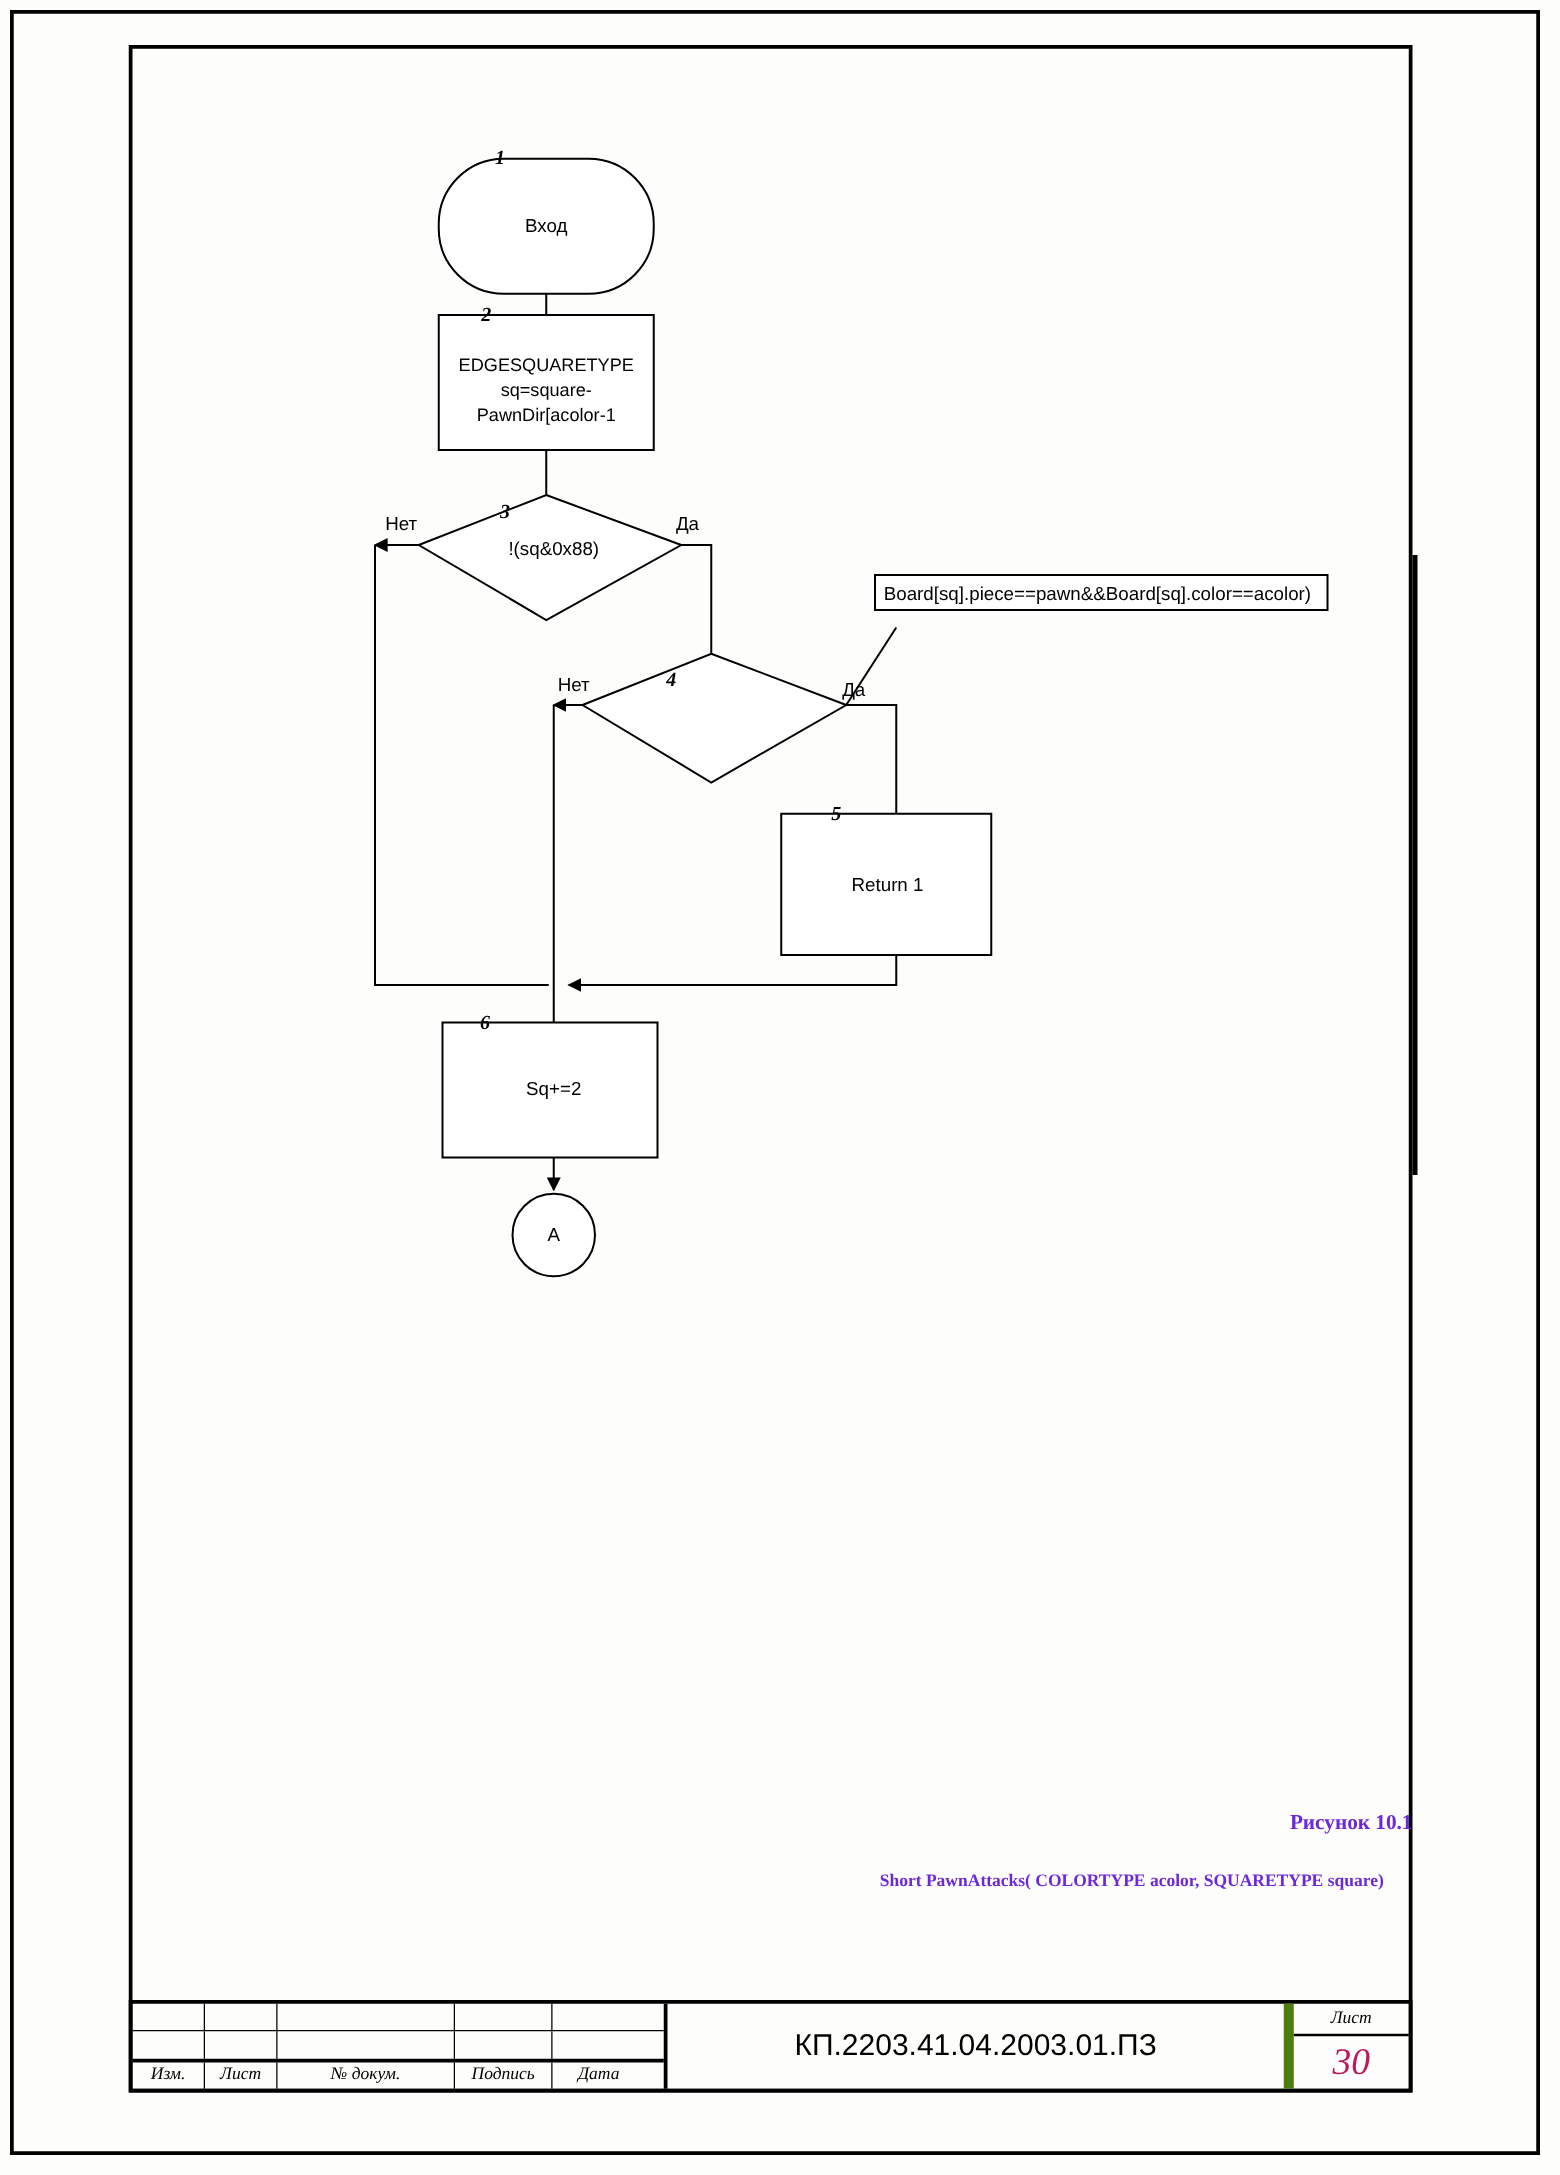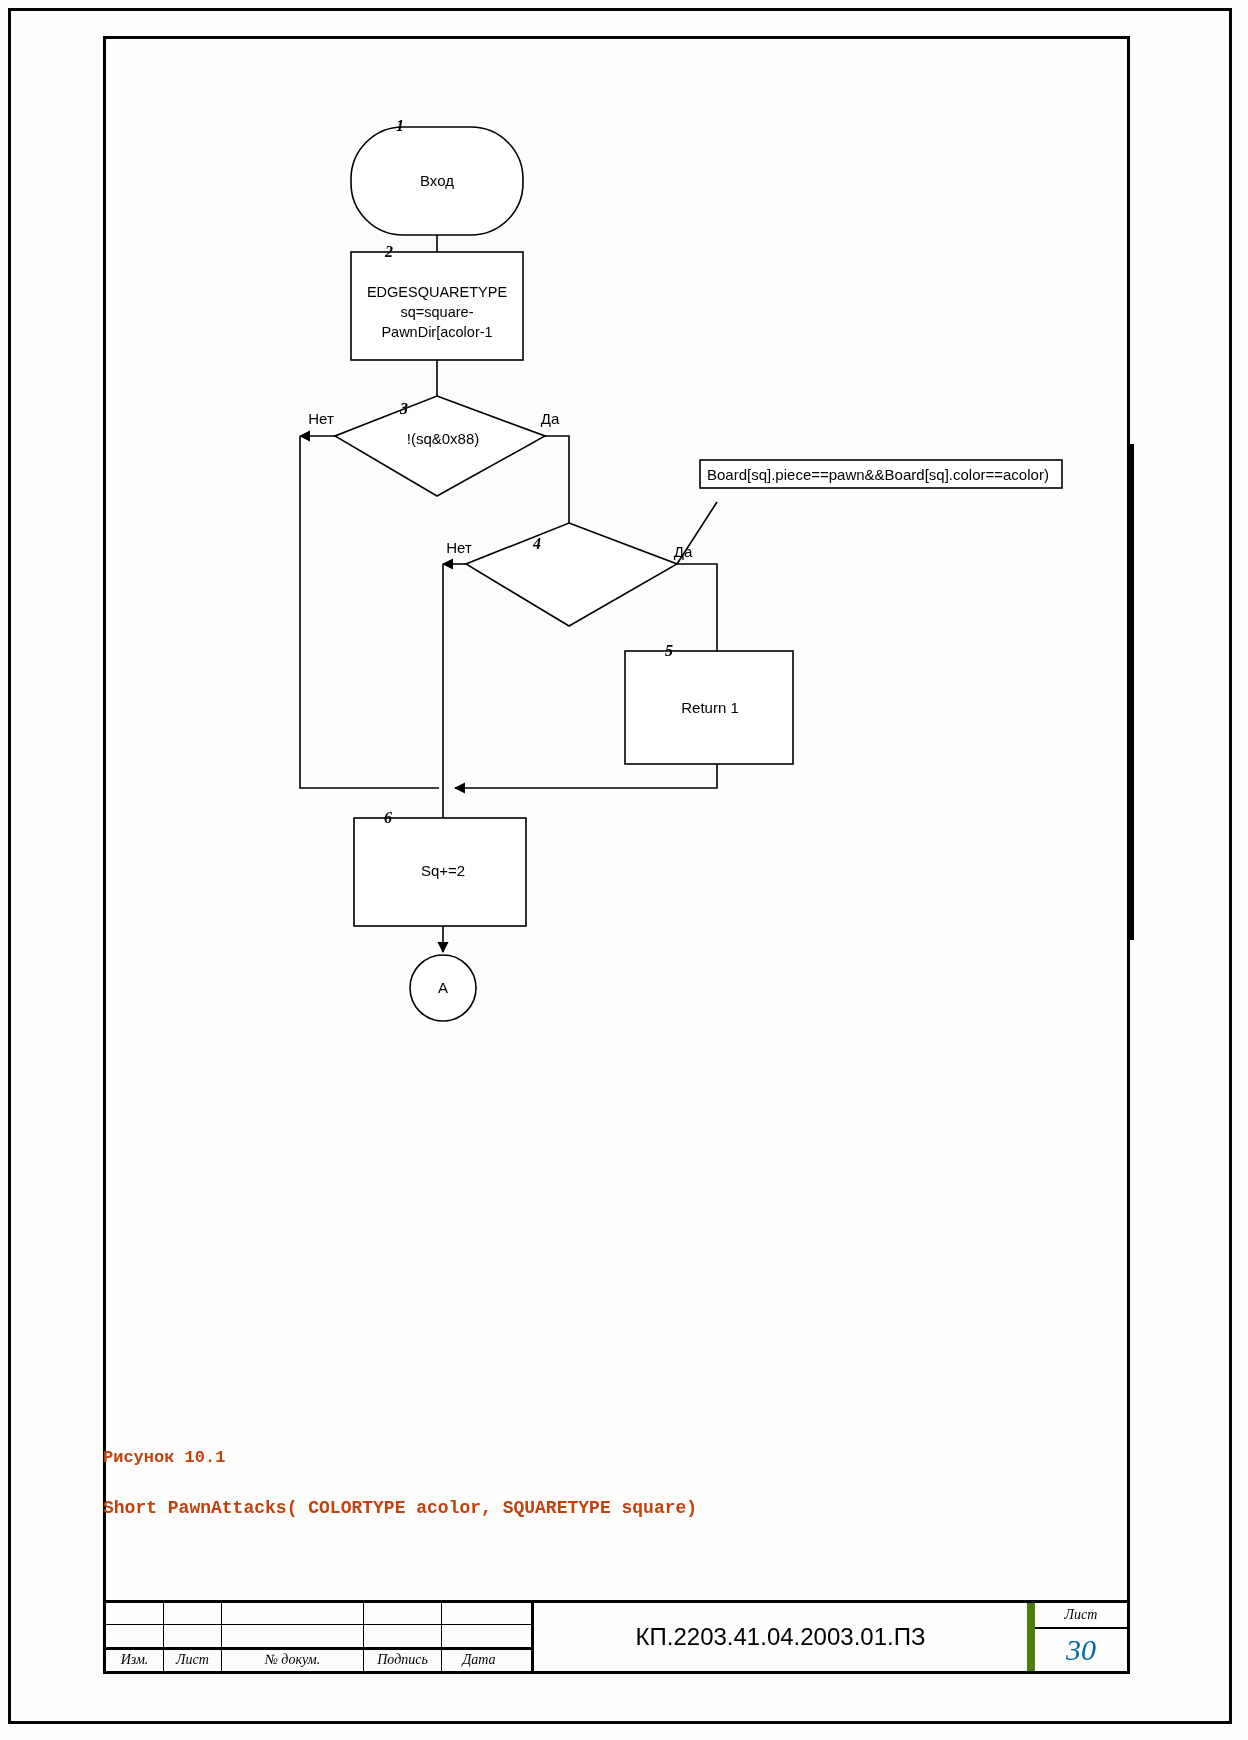--- a/index.html
+++ b/index.html
@@ -79,32 +79,32 @@
     font-size: 15px;
     fill: #000;
     text-anchor: start;
   }
   .ln { stroke: #000; stroke-width: 1.6; fill: none; }
   .shp { stroke: #000; stroke-width: 1.6; fill: #ffffff; }
 
   
   .caption {
     position: absolute;
-    text-align: left;
-    font-family: Liberation Mono, monospace;
+    text-align: right;
+    font-family: Liberation Serif, serif;
     font-weight: bold;
-    color: #c2410c;
+    color: #6d28d9;
   }
   #fig-caption {
     left: 103px; top: 1448px; width: 1027px;
     font-size: 17px;
   }
   #func-caption {
     left: 103px; top: 1498px; width: 1004px;
-    font-size: 18px;
+    font-size: 14px;
   }
 
   
   #stamp {
     position: absolute;
     left: 103px;
     top: 1600px;
     width: 1027px;
     height: 74px;
     border: 3px solid #000;
@@ -178,21 +178,21 @@
     box-sizing: border-box;
   }
   .stamp-right-bot {
     flex: 1;
     display: flex;
     align-items: center;
     justify-content: center;
     font-family: "Liberation Serif", serif;
     font-size: 30px;
     font-style: italic;
-    color: #0369a1;
+    color: #be185d;
     box-sizing: border-box;
   }
   
   .edge-tick {
     position: absolute;
     background: #000;
   }
 </style>
 </head>
 <body>

